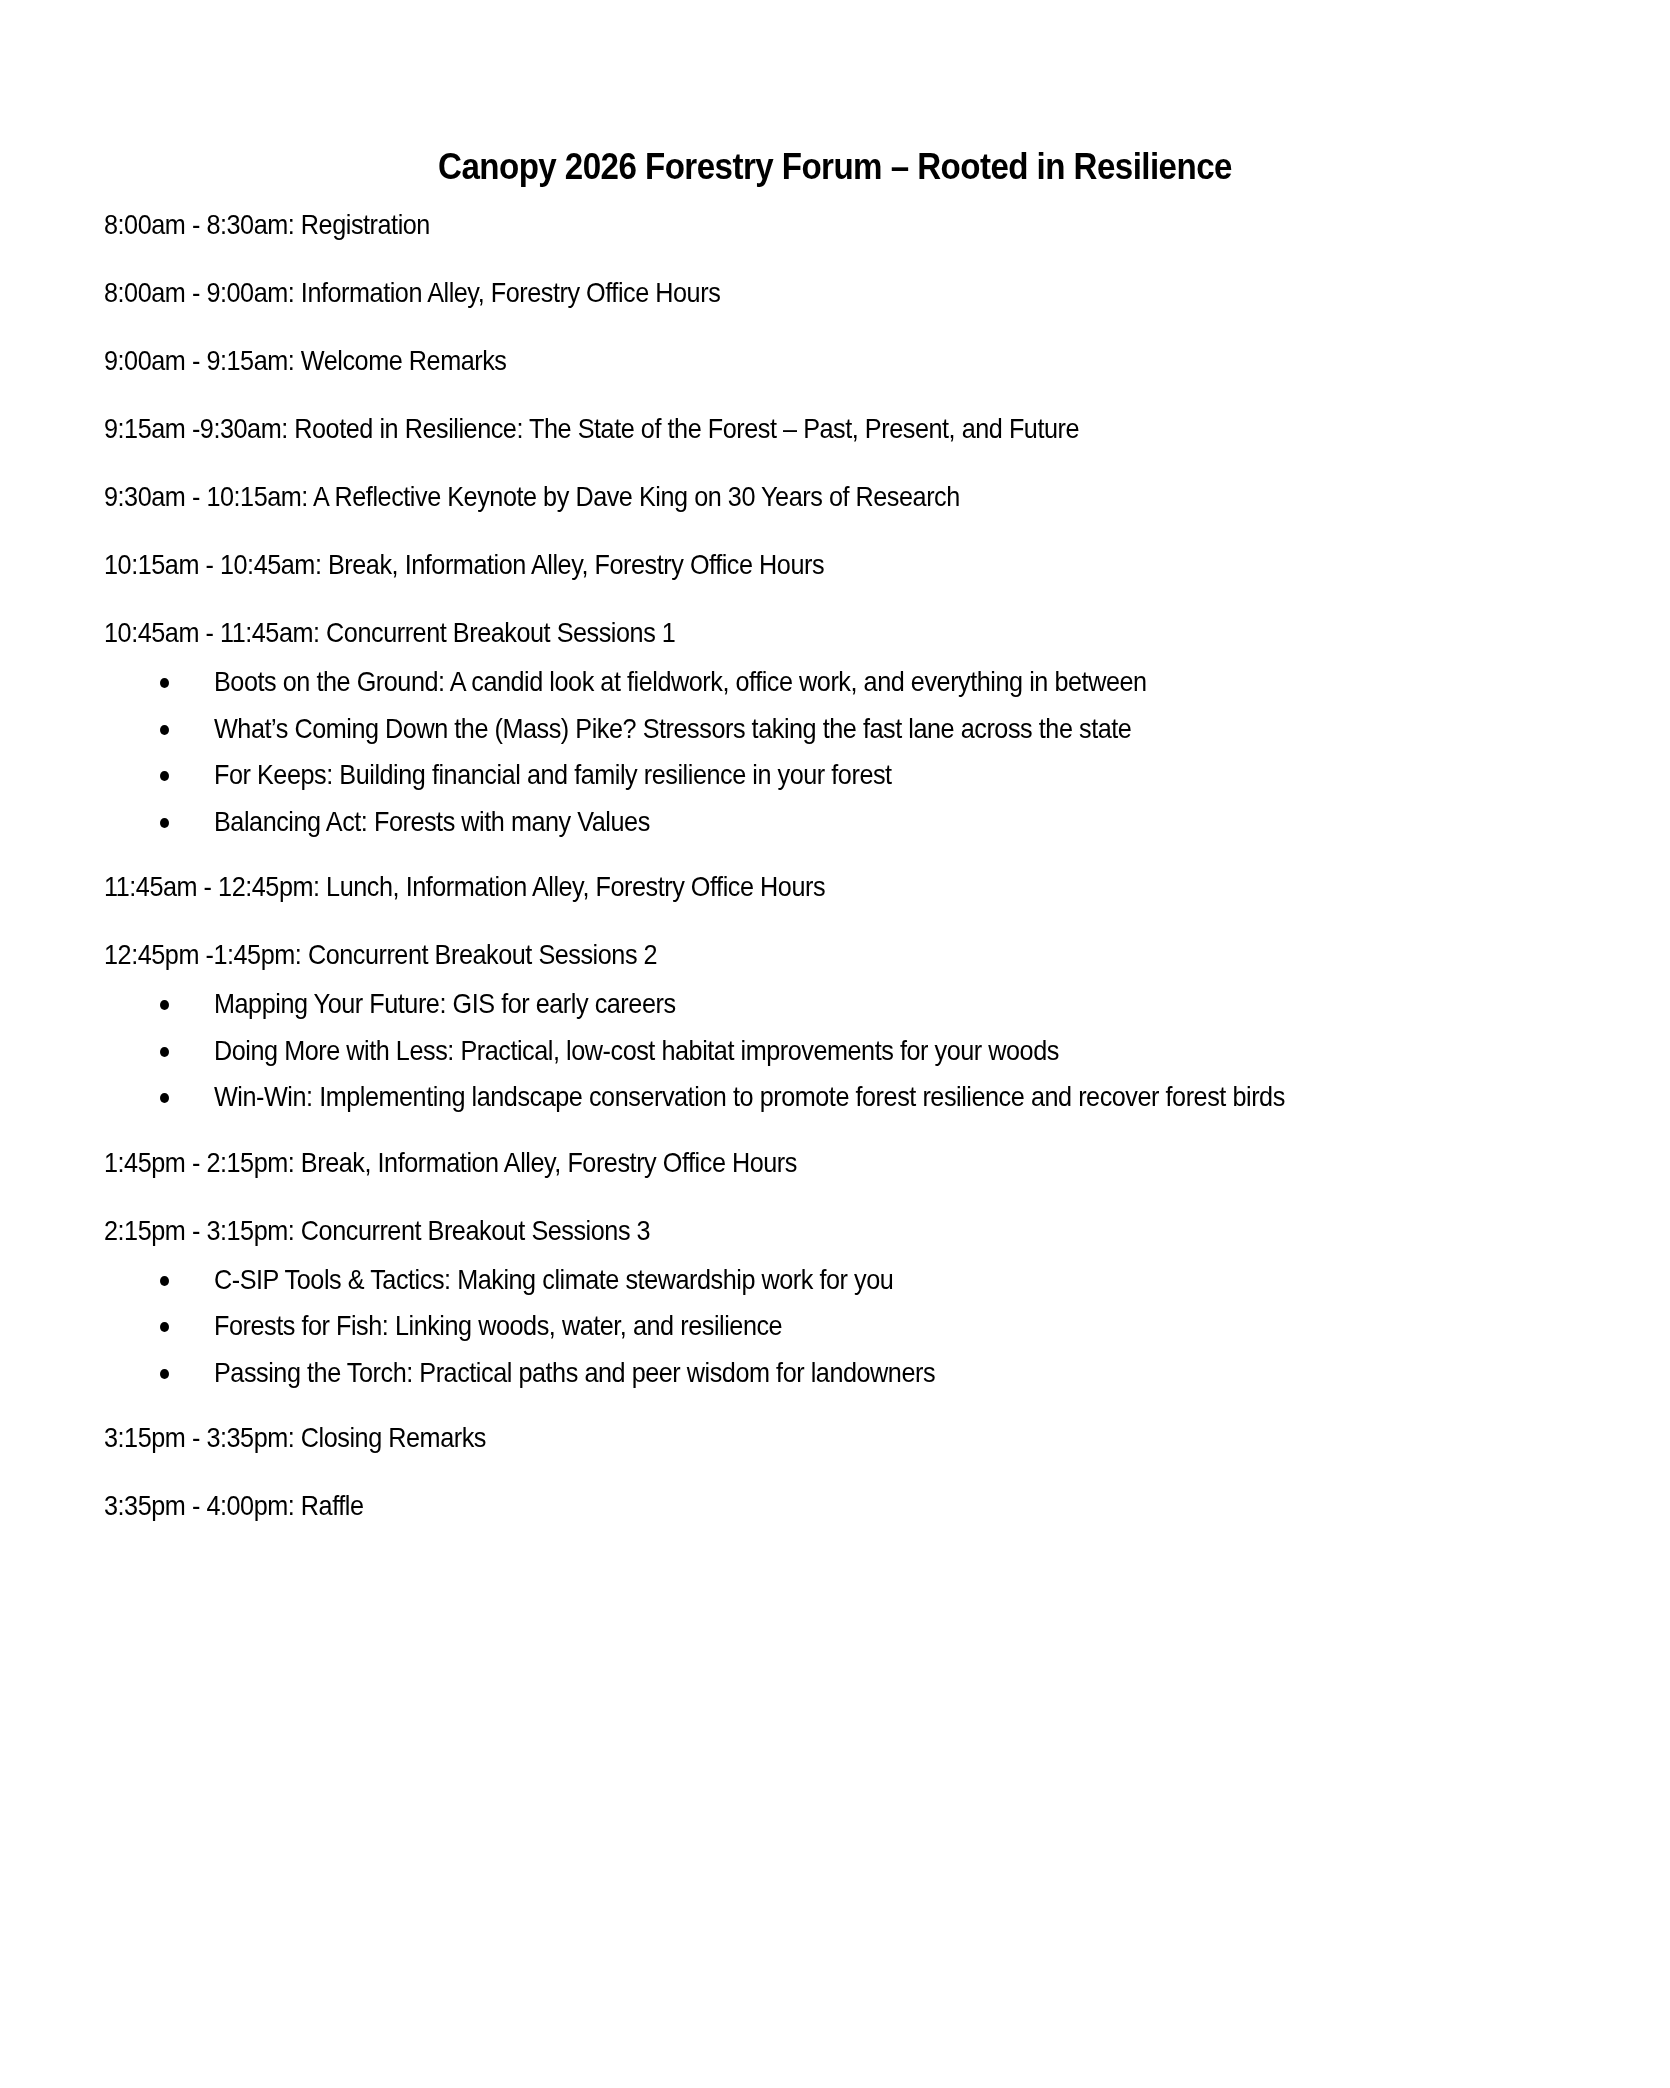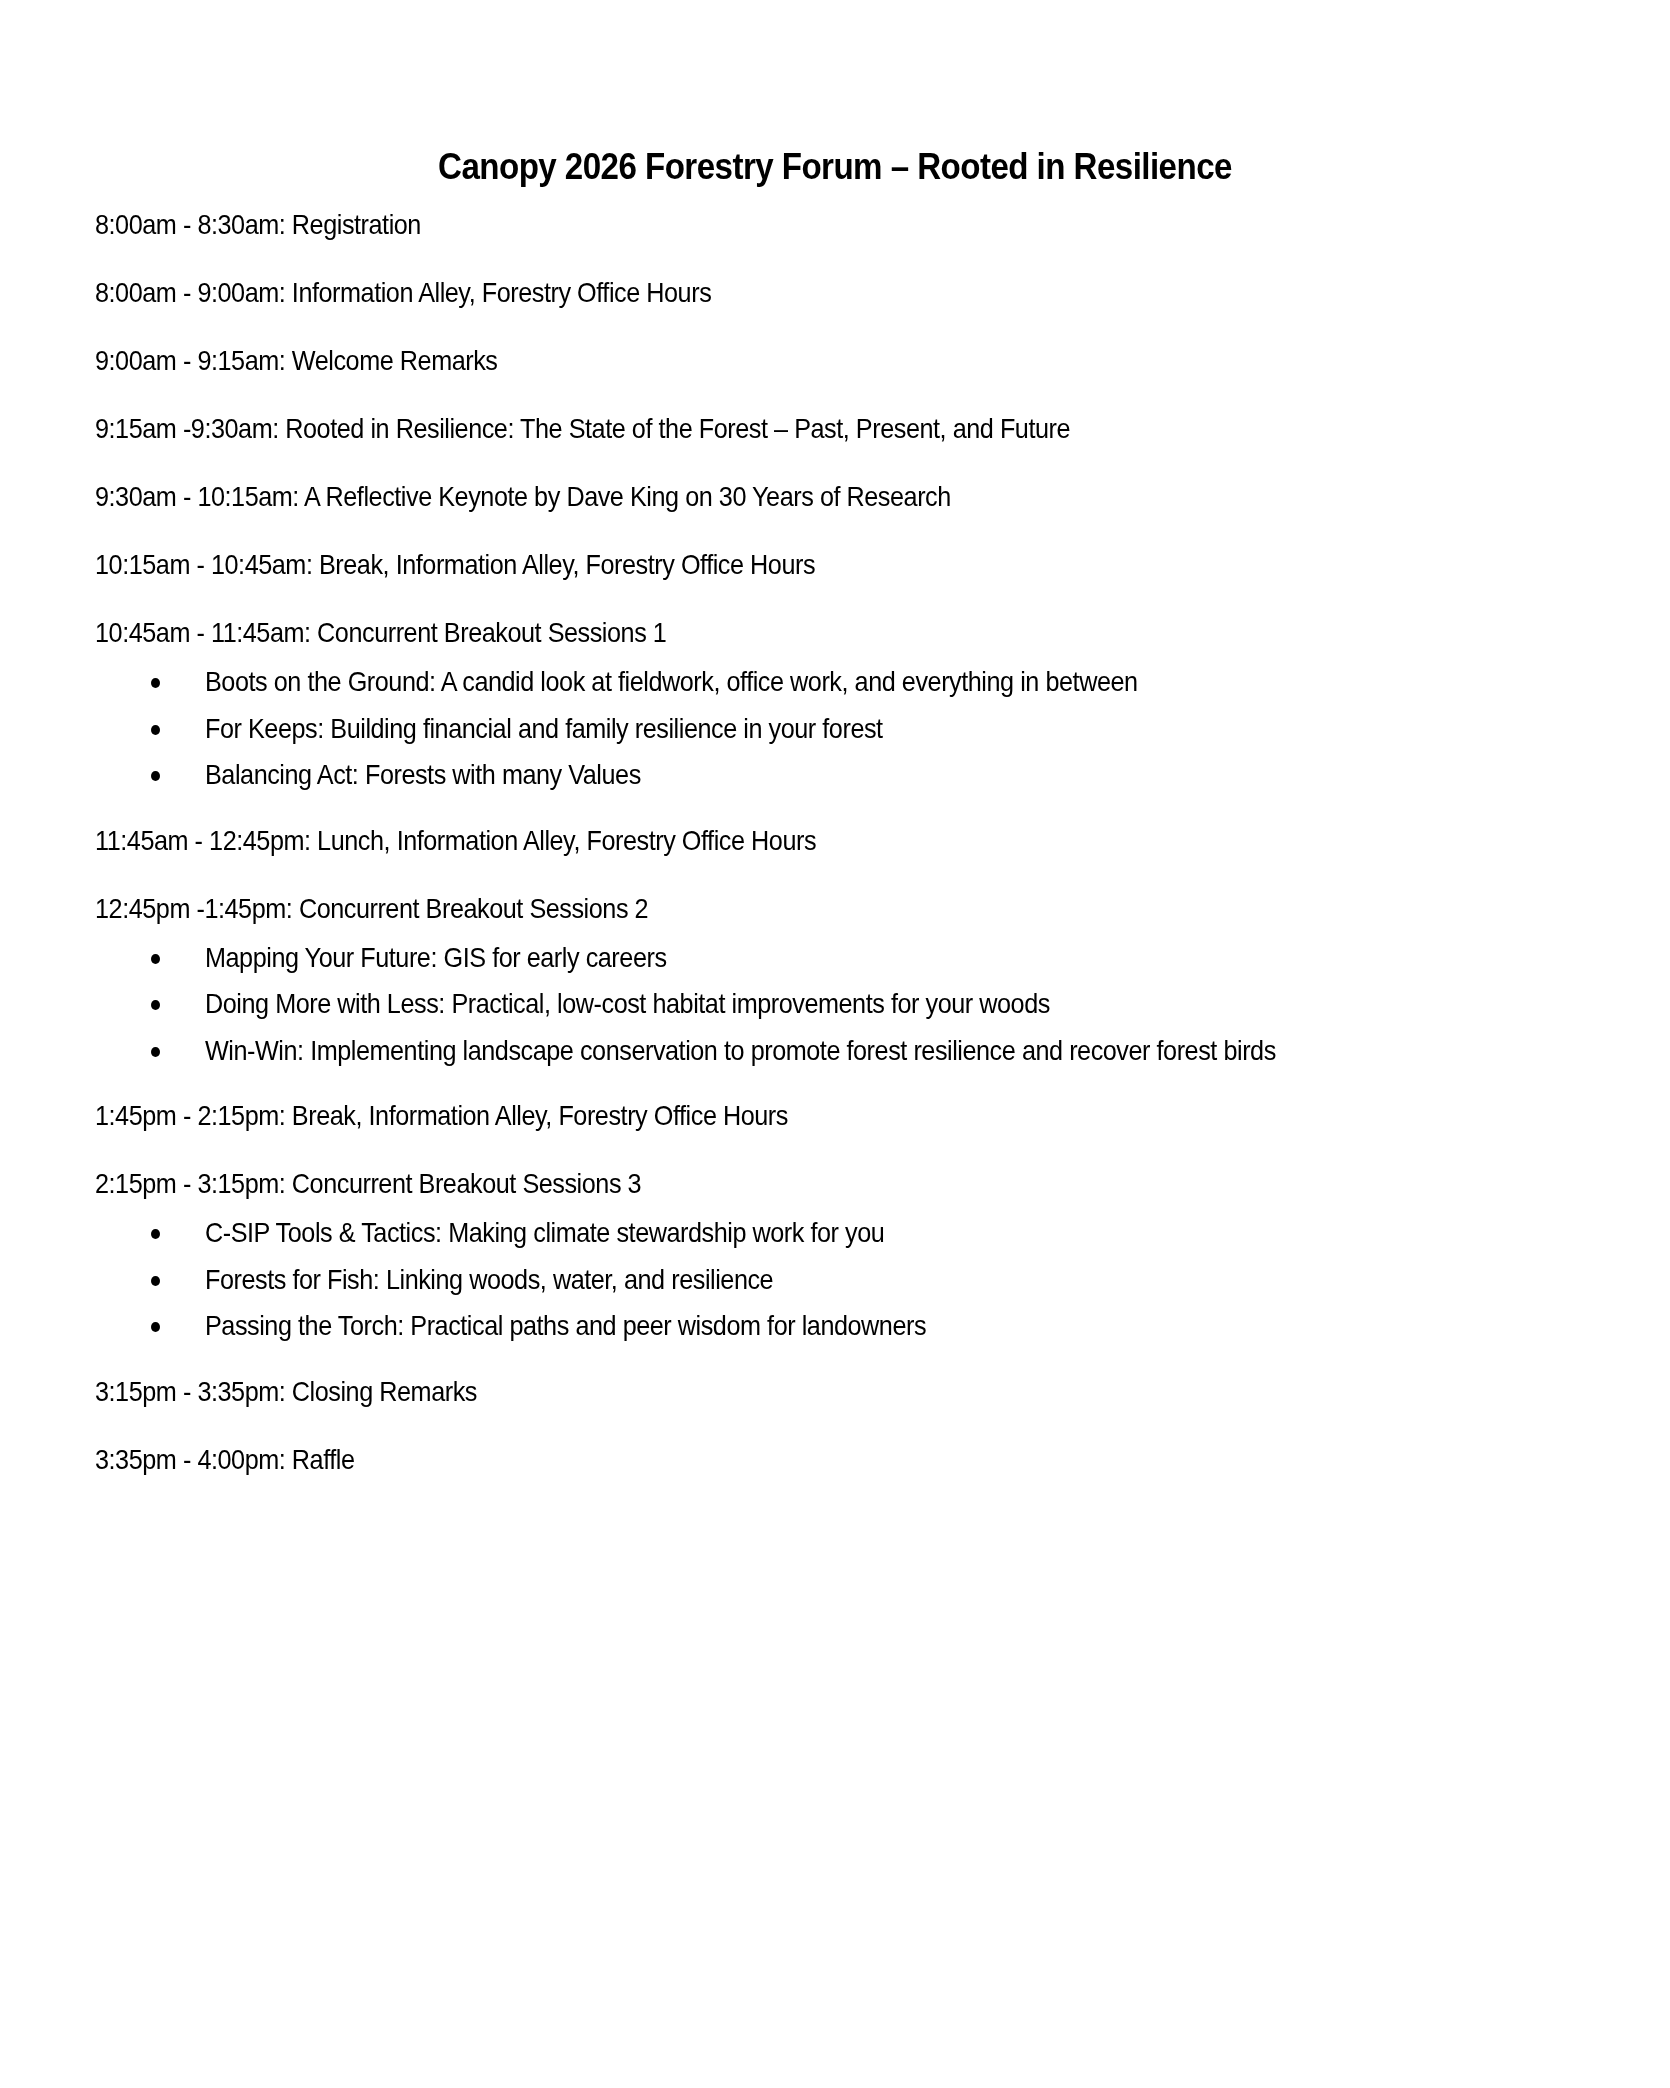--- a/index.html
+++ b/index.html
@@ -1,21 +1,21 @@
 <!DOCTYPE html>
 <html><head>
 <meta charset="utf-8">
 <style>
   html, body { margin: 0; padding: 0; background: #ffffff; }
   body { width: 1670px; height: 2088px; position: relative; overflow: hidden;
          font-family: "Liberation Sans", "DejaVu Sans", sans-serif; color: #000; }
   .page { position: absolute; left: 0; top: 0; width: 1670px; height: 2088px; }
   .title { position: absolute; top: 146px; left: 0; width: 1670px; text-align: center;
            font-weight: bold; font-size: 36px; letter-spacing: -0.6px; transform: scaleX(0.92); transform-origin: center; }
-  .agenda { position: absolute; top: 205px; left: 95px; width: 1500px; }
+  .agenda { position: absolute; top: 205px; left: 104px; width: 1500px; }
   .slot { font-size: 28px; line-height: 40px; letter-spacing: -0.5px; margin: 0 0 28px 0;
           transform: scaleX(0.9); transform-origin: left; white-space: nowrap; }
   .slot.has-list { margin-bottom: 6px; }
   .sessions { list-style: none; margin: 4px 0 22px 0; padding: 0; }
   .sessions li { position: relative; padding-left: 110px; font-size: 28px; line-height: 46.5px;
                  letter-spacing: -0.5px; white-space: nowrap; }
   .sessions li .txt { display: inline-block; transform: scaleX(0.9); transform-origin: left; }
   .sessions li .bullet { position: absolute; left: 56px; top: 19px; width: 9px; height: 10px;
                          border-radius: 50%; background: #000; }
 </style>
@@ -27,20 +27,21 @@
   <div class="agenda" id="agenda">
       <div class="slot"><span>8:00am - 8:30am</span><span>: </span><span>Registration</span></div>
       <div class="slot"><span>8:00am - 9:00am</span><span>: </span><span>Information Alley, Forestry Office Hours</span></div>
       <div class="slot"><span>9:00am - 9:15am</span><span>: </span><span>Welcome Remarks</span></div>
       <div class="slot"><span>9:15am -9:30am</span><span>: </span><span>Rooted in Resilience: The State of the Forest – Past, Present, and Future</span></div>
       <div class="slot"><span>9:30am - 10:15am</span><span>: </span><span>A Reflective Keynote by Dave King on 30 Years of Research</span></div>
       <div class="slot"><span>10:15am - 10:45am</span><span>: </span><span>Break, Information Alley, Forestry Office Hours</span></div>
       <div class="slot has-list"><span>10:45am - 11:45am</span><span>: </span><span>Concurrent Breakout Sessions 1</span></div>
       <ul class="sessions">
         <li><span class="bullet"></span><span class="txt">Boots on the Ground: A candid look at fieldwork, office work, and everything in between</span></li>
+        <li><span class="bullet"></span><span class="txt">What’s Coming Down the (Mass) Pike? Stressors taking the fast lane across the state</span></li>
         <li><span class="bullet"></span><span class="txt">For Keeps: Building financial and family resilience in your forest</span></li>
         <li><span class="bullet"></span><span class="txt">Balancing Act: Forests with many Values</span></li>
       </ul>
       <div class="slot"><span>11:45am - 12:45pm</span><span>: </span><span>Lunch, Information Alley, Forestry Office Hours</span></div>
       <div class="slot has-list"><span>12:45pm -1:45pm</span><span>: </span><span>Concurrent Breakout Sessions 2</span></div>
       <ul class="sessions">
         <li><span class="bullet"></span><span class="txt">Mapping Your Future: GIS for early careers</span></li>
         <li><span class="bullet"></span><span class="txt">Doing More with Less: Practical, low-cost habitat improvements for your woods</span></li>
         <li><span class="bullet"></span><span class="txt">Win-Win: Implementing landscape conservation to promote forest resilience and recover forest birds</span></li>
       </ul>

